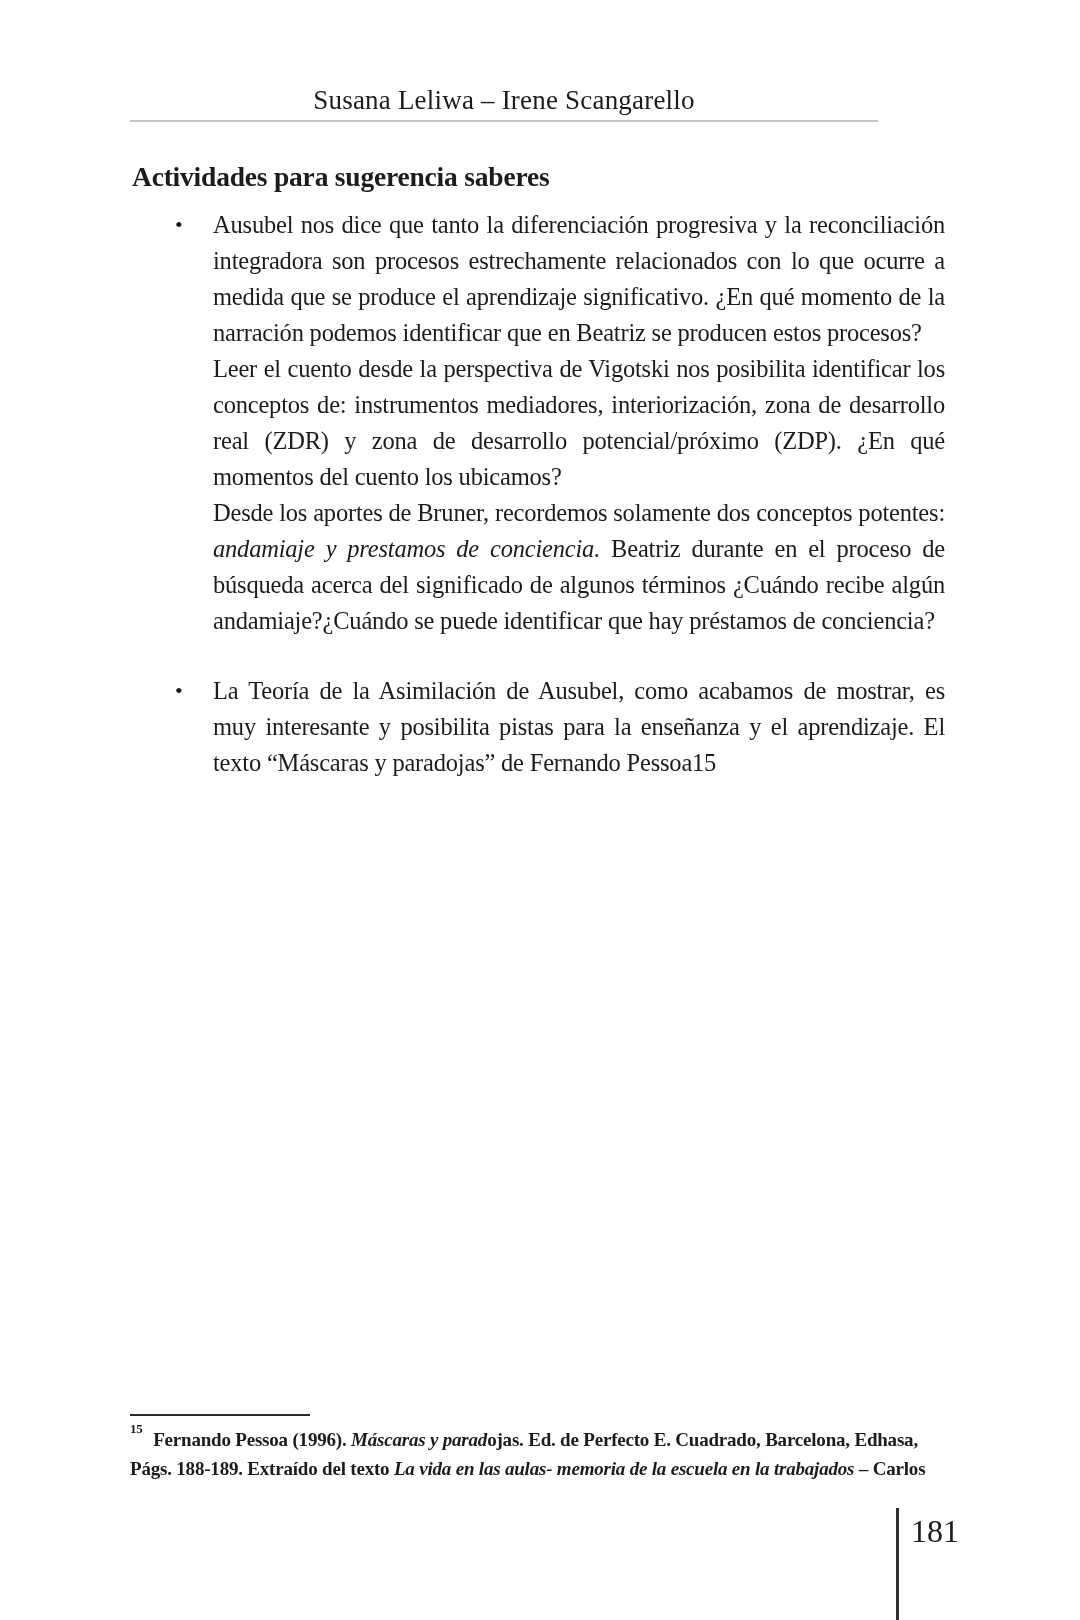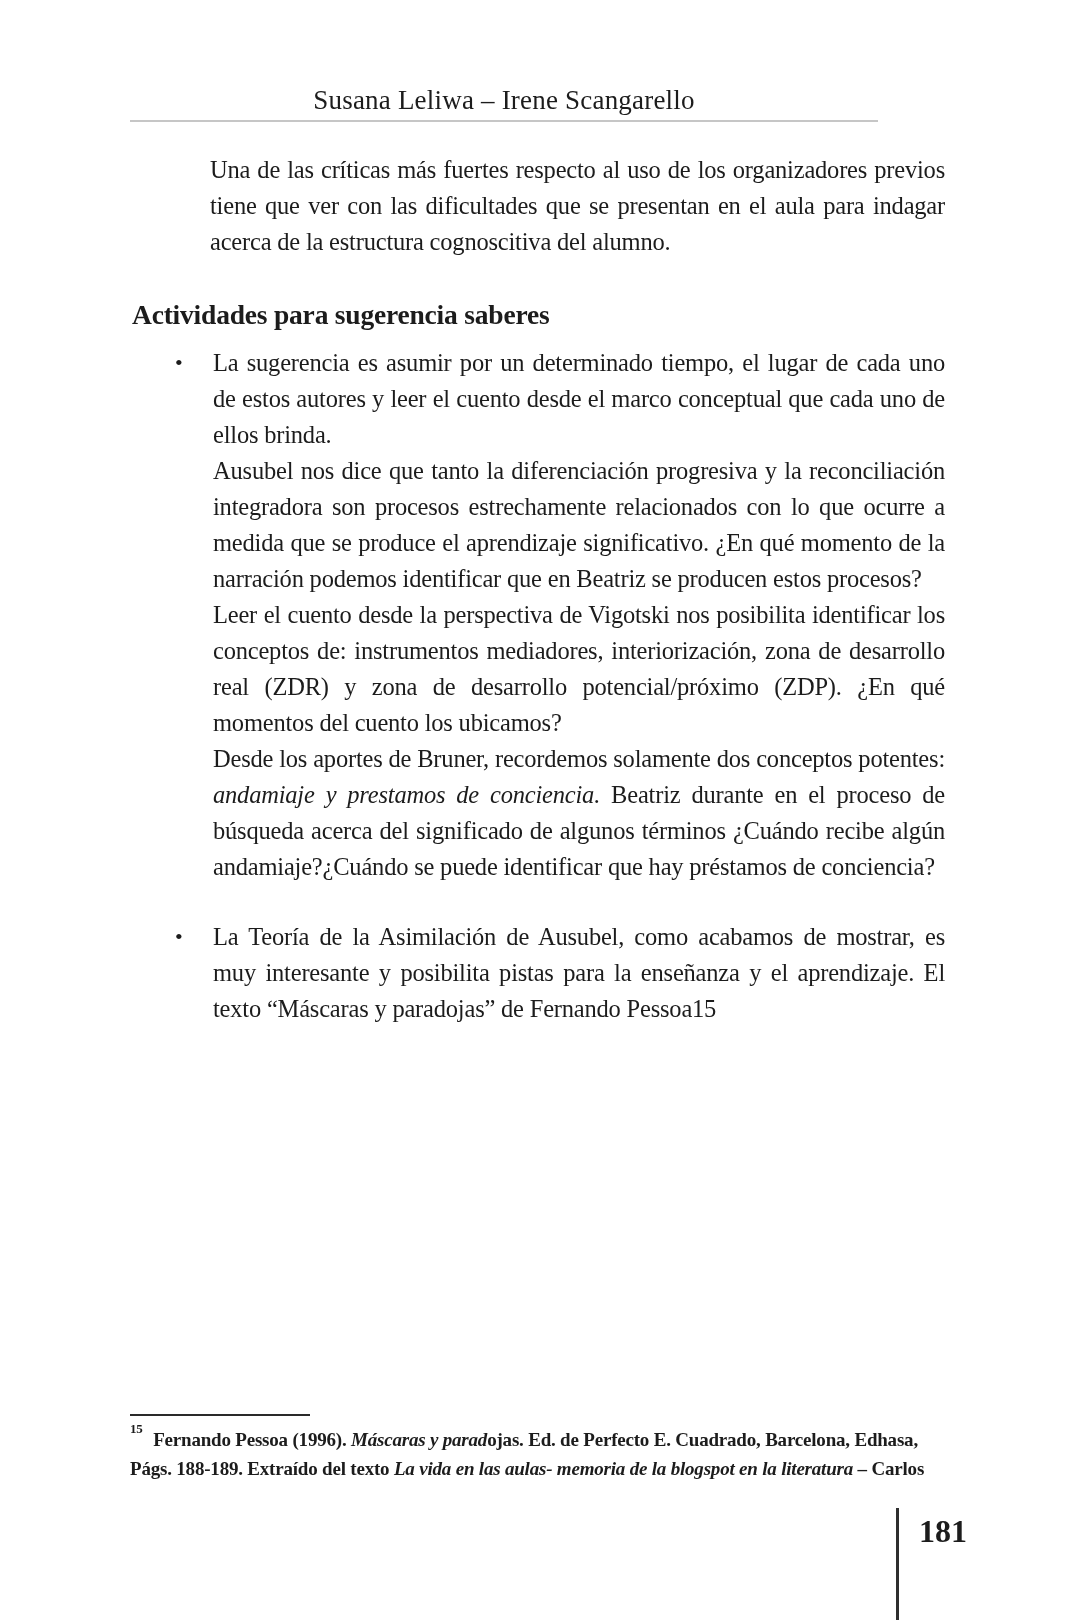--- a/index.html
+++ b/index.html
@@ -61,62 +61,59 @@
   }
   .fn-marker{
     font-size:13px;position:relative;top:-6px;margin-right:6px;
     line-height:0;
   }
 
   
   .pagenum-block{
     position:absolute;left:896px;top:1508px;bottom:0;
     border-left:3px solid #2f2f2f;
-    padding-left:20px;
-    font-weight:bold;
+    padding-left:12px;
   }
   .pagenum{font-size:32px;line-height:34px;margin-top:6px;}
 </style>
 </head>
 <body>
 
 <div class="page">
 
   <div class="flow">
 
     <header class="running-head">
       <div class="running-head-title">Susana Leliwa – Irene Scangarello</div>
       <div class="header-rule"></div>
     </header>
 
-    <p class="intro">Una de las críticas más fuertes respecto al uso de los organizadores previos tiene que ver con las dificultades que se presentan en el aula para indagar acerca de la estructura cognoscitiva del alumno.</p>
 
     <h2 class="section-heading">Actividades para sugerencia saberes</h2>
 
     <div class="bullet">
       <span class="bullet-marker">•</span>
       <div class="bullet-content">
-        <p class="body-par">La sugerencia es asumir por un determinado tiempo, el lugar de cada uno de estos autores y leer el cuento desde el marco conceptual que cada uno de ellos brinda.</p>
         <p class="body-par">Ausubel nos dice que tanto la diferenciación progresiva y la reconciliación integradora son procesos estrechamente relacionados con lo que ocurre a medida que se produce el aprendizaje significativo. ¿En qué momento de la narración podemos identificar que en Beatriz se producen estos procesos?</p>
         <p class="body-par">Leer el cuento desde la perspectiva de Vigotski nos posibilita identificar los conceptos de: instrumentos mediadores, interiorización, zona de desarrollo real (ZDR) y zona de desarrollo potencial/próximo (ZDP). ¿En qué momentos del cuento los ubicamos?</p>
         <p class="body-par"><span>Desde los aportes de Bruner, recordemos solamente dos conceptos potentes: </span><span class="it">andamiaje y prestamos de conciencia.</span><span> Beatriz durante en el proceso de búsqueda acerca del significado de algunos términos ¿Cuándo recibe algún andamiaje?¿Cuándo se puede identificar que hay préstamos de conciencia?</span></p>
       </div>
     </div>
 
     <div class="bullet">
       <span class="bullet-marker">•</span>
       <div class="bullet-content">
         <p class="body-par">La Teoría de la Asimilación de Ausubel, como acabamos de mostrar, es muy interesante y posibilita pistas para la enseñanza y el aprendizaje. El texto “Máscaras y paradojas” de Fernando Pessoa15</p>
       </div>
     </div>
 
   </div>
 
   <div class="footnote-area">
     <div class="footnote-rule"></div>
-    <p class="footnote-text"><sup class="fn-marker">15</sup><span> Fernando Pessoa (1996). </span><span class="it">Máscaras y parad</span><span>ojas. Ed. de Perfecto E. Cuadrado, Barcelona, Edhasa,</span><br><span>Págs. 188-189. Extraído del texto </span><span class="it">La vida en las aulas- memoria de la blogspot en la literatura</span><span> – Carlos</span></p>
+    <p class="footnote-text"><sup class="fn-marker">15</sup><span> Fernando Pessoa (1996). </span><span class="it">Máscaras y parad</span><span>ojas. Ed. de Perfecto E. Cuadrado, Barcelona, Edhasa,</span><br><span>Págs. 188-189. Extraído del texto </span><span class="it">La vida en las aulas- memoria de la escuela en la trabajados</span><span> – Carlos</span></p>
   </div>
 
   <div class="pagenum-block">
     <div class="pagenum">181</div>
   </div>
 
 </div>
 
 </body></html>

